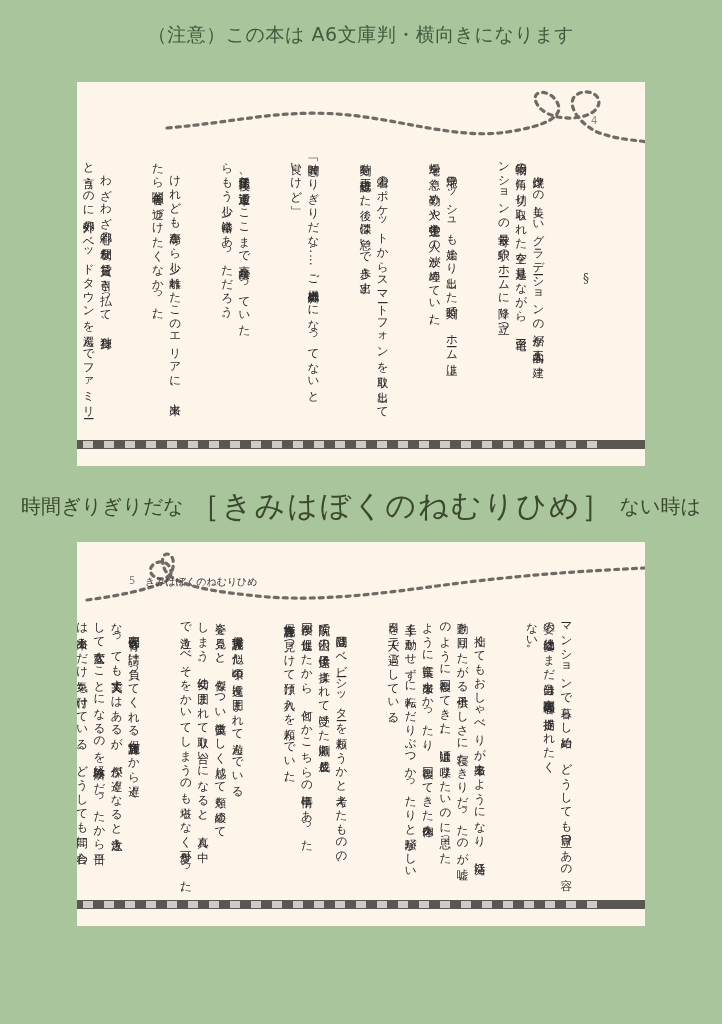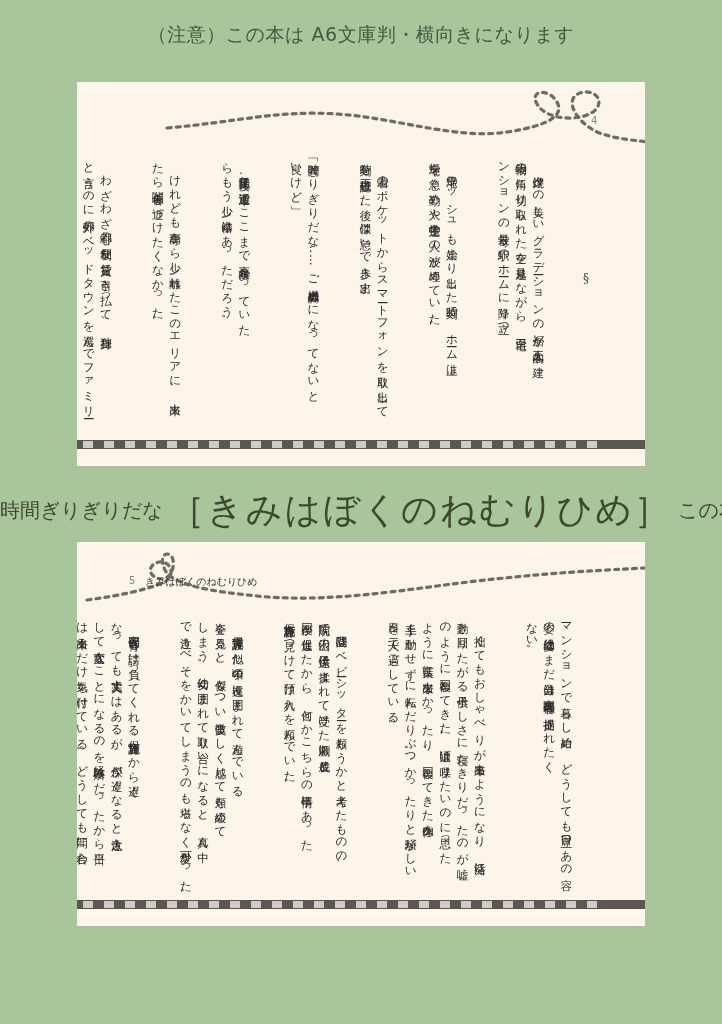--- a/index.html
+++ b/index.html
@@ -11,21 +11,21 @@
   .running{position:absolute;font-size:10px;color:#333;white-space:nowrap;}
   .pnum{position:absolute;font-size:10px;color:#888;font-family:"DejaVu Sans","Liberation Sans",sans-serif;}
   .deco{position:absolute;left:0;top:0;width:568px;height:80px;pointer-events:none;}
   .body{position:absolute;writing-mode:vertical-rl;font-size:11.6px;line-height:17.3px;color:#2a2a2a;letter-spacing:0.9px;white-space:pre;}
   .para{display:block;}
   .section{position:absolute;font-size:12px;color:#444;}
   .border-strip{position:absolute;left:0;width:568px;height:9px;background:#5a5651;display:flex;align-items:center;padding-left:6px;box-sizing:border-box;gap:11px;}
   .border-strip span{display:block;width:10px;height:7px;background:#cfcac4;}
   .title-row{position:absolute;left:0;top:486px;width:722px;text-align:center;color:#3b4a2e;white-space:nowrap;}
   .title-row .pre,.title-row .post{font-family:"DejaVu Sans","Liberation Sans",sans-serif;font-size:20px;vertical-align:middle;}
-  .title-row .main{font-family:"DejaVu Serif","Liberation Serif",serif;font-size:36px;vertical-align:middle;margin:8px 6px;letter-spacing:2px;}
+  .title-row .main{font-family:"DejaVu Serif","Liberation Serif",serif;font-size:30px;vertical-align:middle;margin:8px 6px;letter-spacing:2px;}
 </style>
 </head>
 <body>
 
 <div class="notice">（注意）この本は A6文庫判・横向きになります</div>
 
 <div class="page page1">
   <svg class="deco" viewBox="0 0 568 80">
     <path d="M90 46 C160 40, 200 28, 260 32 C320 36, 380 58, 430 50 C470 44, 488 34, 480 20 C472 6, 452 8, 460 22 C470 40, 510 40, 520 26 C528 14, 510 4, 498 14 C490 22, 500 40, 520 50 C540 58, 560 58, 570 60" fill="none" stroke="#6e6a66" stroke-width="3.2" stroke-dasharray="4 5" stroke-linecap="round"></path>
   </svg>
@@ -75,21 +75,21 @@
       <span></span>
       <span></span>
       <span></span>
       <span></span>
       <span></span>
       <span></span>
   </div>
 </div>
 
 <div class="title-row">
-  <span class="pre">時間ぎりぎりだな</span><span class="main">［きみはぼくのねむりひめ］</span><span class="post">この本は</span>
+  <span class="pre">時間ぎりぎりだな</span><span class="main">［きみはぼくのねむりひめ］</span><span class="post">ない時は</span>
 </div>
 
 <div class="page page2">
   <svg class="deco" viewBox="0 0 568 80">
     <path d="M10 58 C40 54, 70 48, 88 40 C100 32, 92 18, 82 20 C72 22, 70 32, 80 36 C90 40, 98 30, 96 18 C94 8, 80 10, 88 28 C96 44, 140 50, 180 54 C240 60, 300 52, 360 44 C420 36, 480 30, 568 26" fill="none" stroke="#6e6a66" stroke-width="3.2" stroke-dasharray="4 5" stroke-linecap="round"></path>
   </svg>
   <div class="pnum" style="left:52px;top:33px;">5</div>
   <div class="running" style="left:68px;top:33px;">きみはぼくのねむりひめ</div>
   <div class="body" style="right:36px;top:72px;height:280px;">
     <span class="para">マンションで暮らし始め、どうしても目立つあの容

